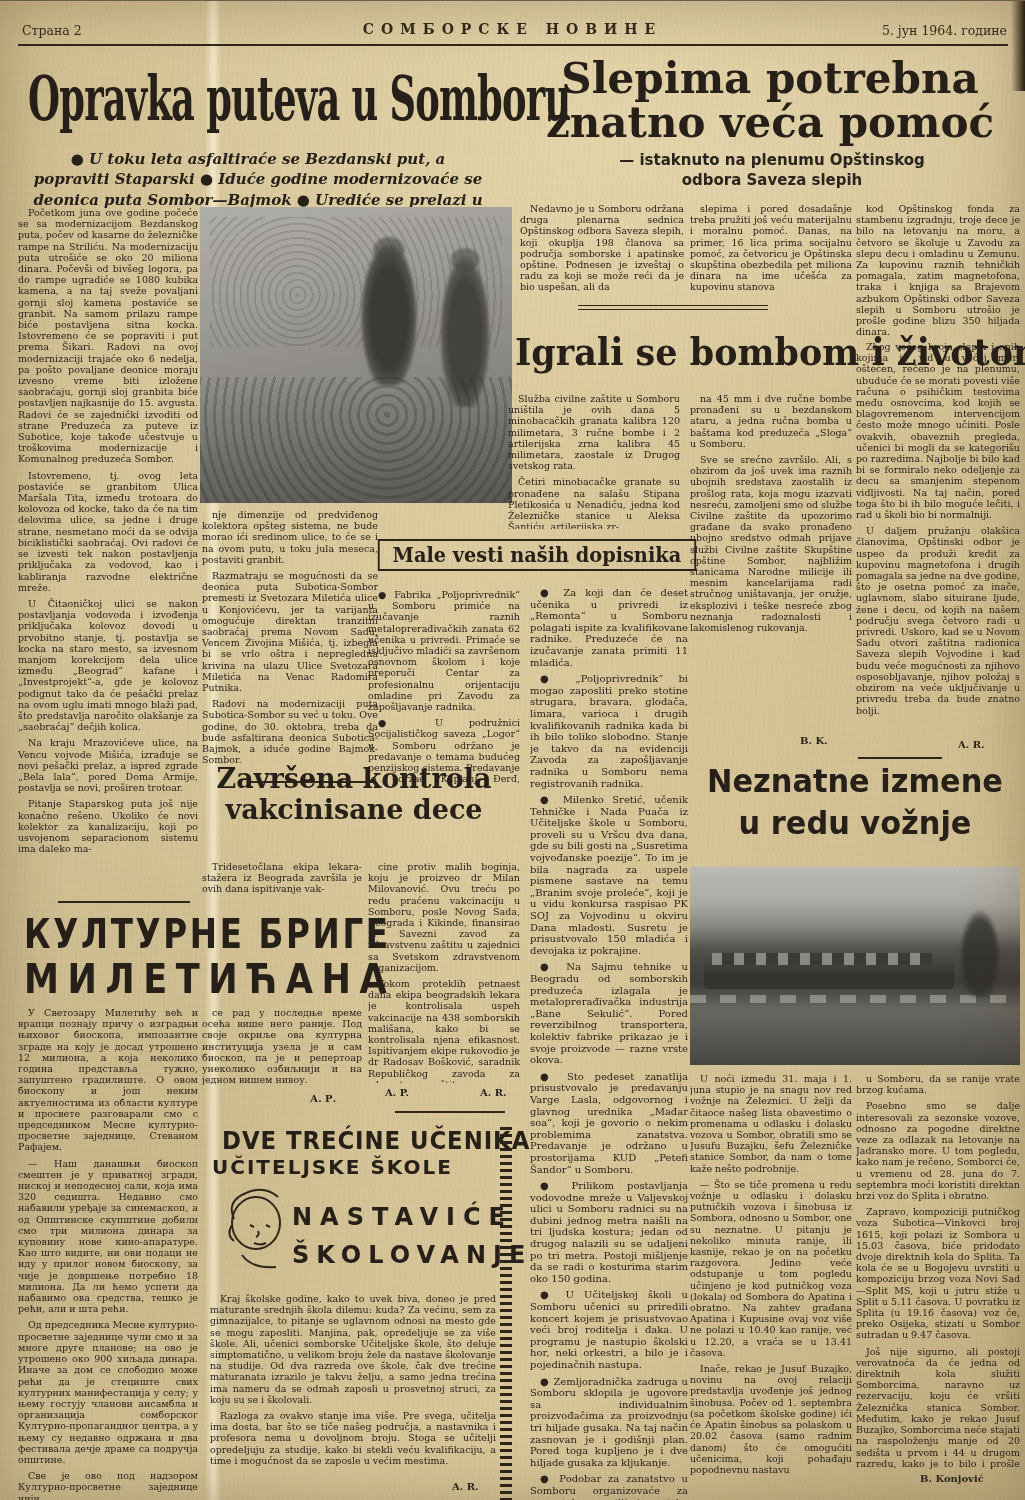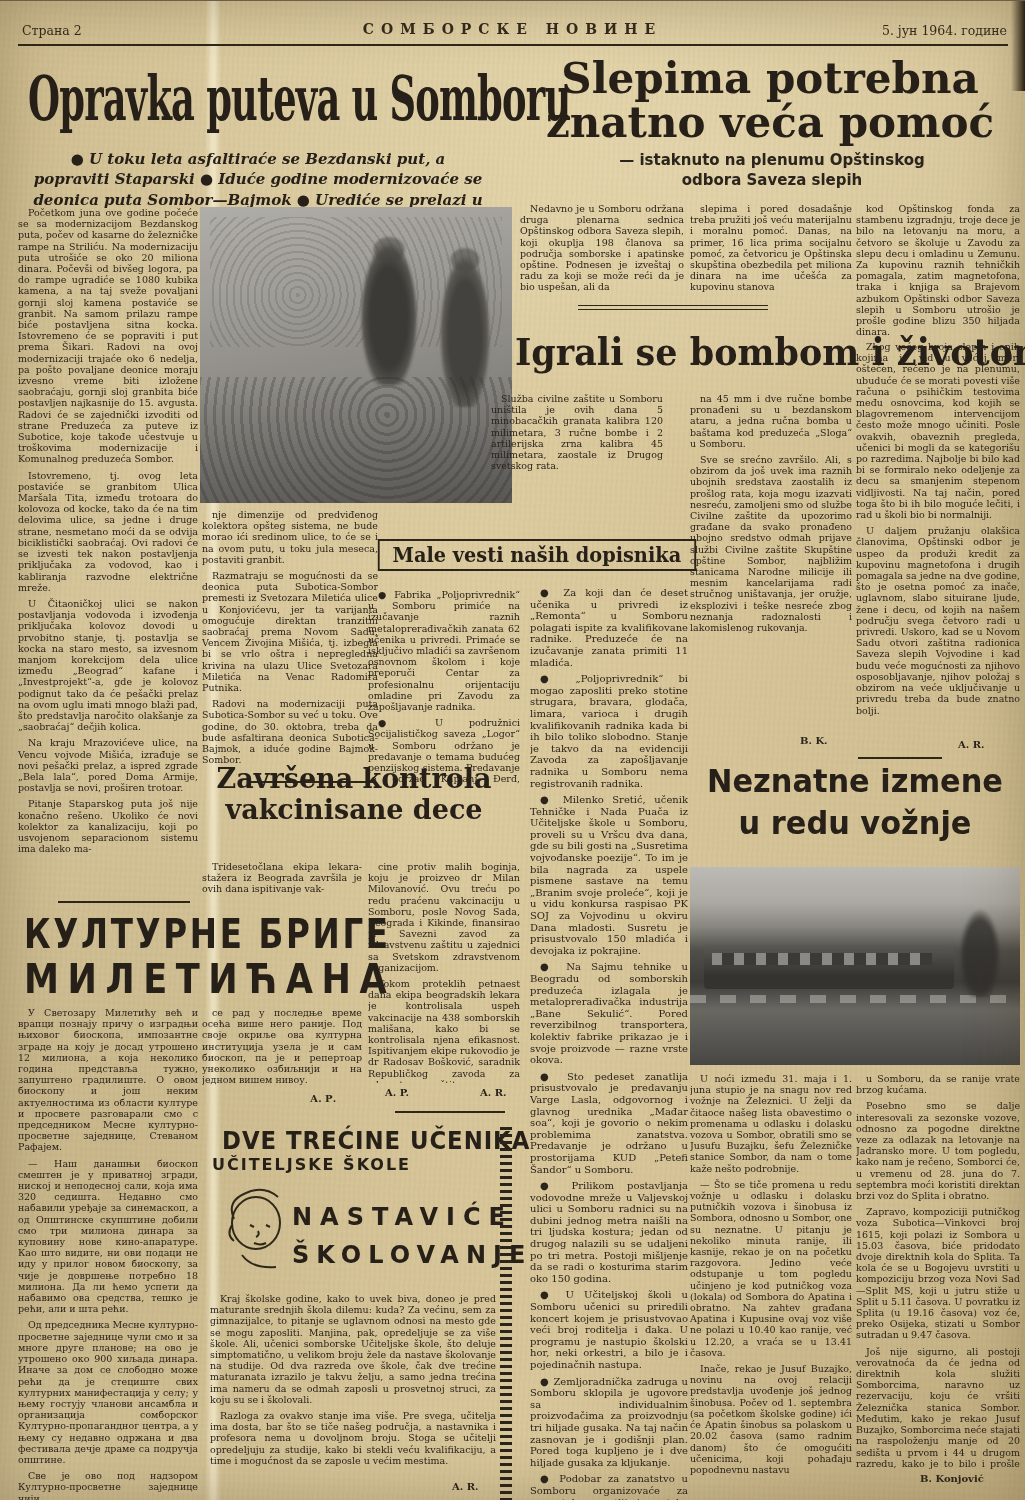--- a/index.html
+++ b/index.html
@@ -91,22 +91,23 @@
     </div>
   <div class="col" style="left:856px;top:340px;width:164px;height:396px">
       <p>Zbog većeg broja slepih i onih kojima je vid u većoj meri oštećen, rečeno je na plenumu, ubuduće će se morati povesti više računa o psihičkim testovima među osnovcima, kod kojih se blagovremenom intervencijom često može mnogo učiniti. Posle ovakvih, obaveznih pregleda, učenici bi mogli da se kategorišu po razredima. Najbolje bi bilo kad bi se formiralo neko odeljenje za decu sa smanjenim stepenom vidljivosti. Na taj način, pored toga što bi ih bilo moguće lečiti, i rad u školi bio bi normalniji.</p>
       <p>U daljem pružanju olakšica članovima, Opštinski odbor je uspeo da produži kredit za kupovinu magnetofona i drugih pomagala sa jedne na dve godine, što je osetna pomoć za inače, uglavnom, slabo situirane ljude, žene i decu, od kojih na našem području svega četvoro radi u privredi. Uskoro, kad se u Novom Sadu otvori zaštitna radionica Saveza slepih Vojvodine i kad budu veće mogućnosti za njihovo osposobljavanje, njihov položaj s obzirom na veće uključivanje u privredu treba da bude znatno bolji.</p>
     </div>
   <div class="sig" style="left:958px;top:738px">A. R.</div>
   <div class="rule" style="left:858px;top:756px;width:84px;height:2px"></div>
 
   <div class="rule2" style="left:578px;top:304px;width:190px"></div>
   <div class="abs head-slab nowrap" style="left:515px;top:328px;font-size:38px;transform:scaleX(.92);transform-origin:left top">Igrali se bombom i životom</div>
-  <div class="col" style="left:491px;top:392px;width:172px;height:136px">
+  <div class="col" style="left:508px;top:392px;width:172px;height:136px">
       <p>Služba civilne zaštite u Somboru uništila je ovih dana 5 minobacačkih granata kalibra 120 milimetara, 3 ručne bombe i 2 artilerijska zrna kalibra 45 milimetara, zaostale iz Drugog svetskog rata.</p>
+      <p>Četiri minobacačke granate su pronađene na salašu Stipana Pletikosića u Nenadiću, jedna kod Železničke stanice u Aleksa Šantiću, artilerijska zr-</p>
     </div>
   <div class="col" style="left:690px;top:392px;width:162px;height:336px">
       <p>na 45 mm i dve ručne bombe pronađeni su u bezdanskom ataru, a jedna ručna bomba u baštama kod preduzeća „Sloga“ u Somboru.</p>
       <p>Sve se srećno završilo. Ali, s obzirom da još uvek ima raznih ubojnih sredstava zaostalih iz prošlog rata, koja mogu izazvati nesreću, zamoljeni smo od službe Civilne zaštite da upozorimo građane da svako pronađeno ubojno sredstvo odmah prijave službi Civilne zaštite Skupštine opštine Sombor, najbližim stanicama Narodne milicije ili mesnim kancelarijama radi stručnog uništavanja, jer oružje, eksplozivi i teške nesreće zbog neznanja radoznalosti i lakomislenog rukovanja.</p>
     </div>
   <div class="sig" style="left:800px;top:734px">B. K.</div>
 
   <div class="abs banner-box" style="left:360px;top:528px;width:334px;height:52px">
     <svg width="42" height="34" viewBox="0 0 60 34">
         <g fill="#2b241a">
@@ -164,21 +165,21 @@
       <p>— Наш данашњи биоскоп смештен је у приватној згради, ниској и неподесној сали, која има 320 седишта. Недавно смо набавили уређаје за синемаскоп, а од Општинске скупштине добили смо три милиона динара за куповину нове кино-апаратуре. Као што видите, ни ови подаци не иду у прилог новом биоскопу, за чије је довршење потребно 18 милиона. Да ли ћемо успети да набавимо ова средства, тешко је рећи, али и шта рећи.</p>
       <p>Од председника Месне културно-просветне заједнице чули смо и за многе друге планове; на ово је утрошено око 900 хиљада динара. Иначе за дом се слободно може рећи да је стециште свих културних манифестација у селу; у њему гостују чланови ансамбла и организација сомборског Културно-пропагандног центра, а у њему су недавно одржана и два фестивала дечје драме са подручја општине.</p>
       <p>Све је ово под надзором Културно-просветне заједнице чији</p>
     </div>
   <div class="col" style="left:202px;top:1006px;width:160px;height:84px">
       <p>се рад у последње време осећа више него раније. Под своје окриље ова културна институција узела је и сам биоскоп, па је и репертоар унеколико озбиљнији и на једном вишем нивоу.</p>
     </div>
   <div class="sig" style="left:310px;top:1092px">А. Р.</div>
 
   <div class="abs head-sans nowrap" style="left:222px;top:1126px;font-size:24px;letter-spacing:1px;transform:scaleX(.95);transform-origin:left top">DVE TREĆINE UČENIKA</div>
-  <div class="abs head-sans nowrap" style="left:212px;top:1154px;font-size:16px;letter-spacing:2px">UČITELJSKE ŠKOLE</div>
+  <div class="abs head-sans nowrap" style="left:212px;top:1154px;font-size:20px;letter-spacing:2px">UČITELJSKE ŠKOLE</div>
   <div class="abs head-sans nowrap" style="left:292px;top:1202px;font-size:24px;letter-spacing:8px">NASTAVIĆE</div>
   <div class="abs head-sans nowrap" style="left:292px;top:1240px;font-size:24px;letter-spacing:7px">ŠKOLOVANJE</div>
   <svg class="abs" style="left:212px;top:1184px" width="82" height="92" viewBox="0 0 82 92">
     <g fill="none" stroke="#2e2818" stroke-width="2">
       <ellipse cx="44" cy="38" rx="24" ry="26"></ellipse>
       <path d="M22,34 q-8,-18 12,-26 q18,-8 32,4"></path>
       <path d="M20,40 q-6,10 2,16"></path>
       <path d="M30,70 q10,14 34,12"></path>
       <path d="M38,40 l4,2 M54,40 l4,2"></path>
       <path d="M46,46 q2,4 -2,6"></path>

